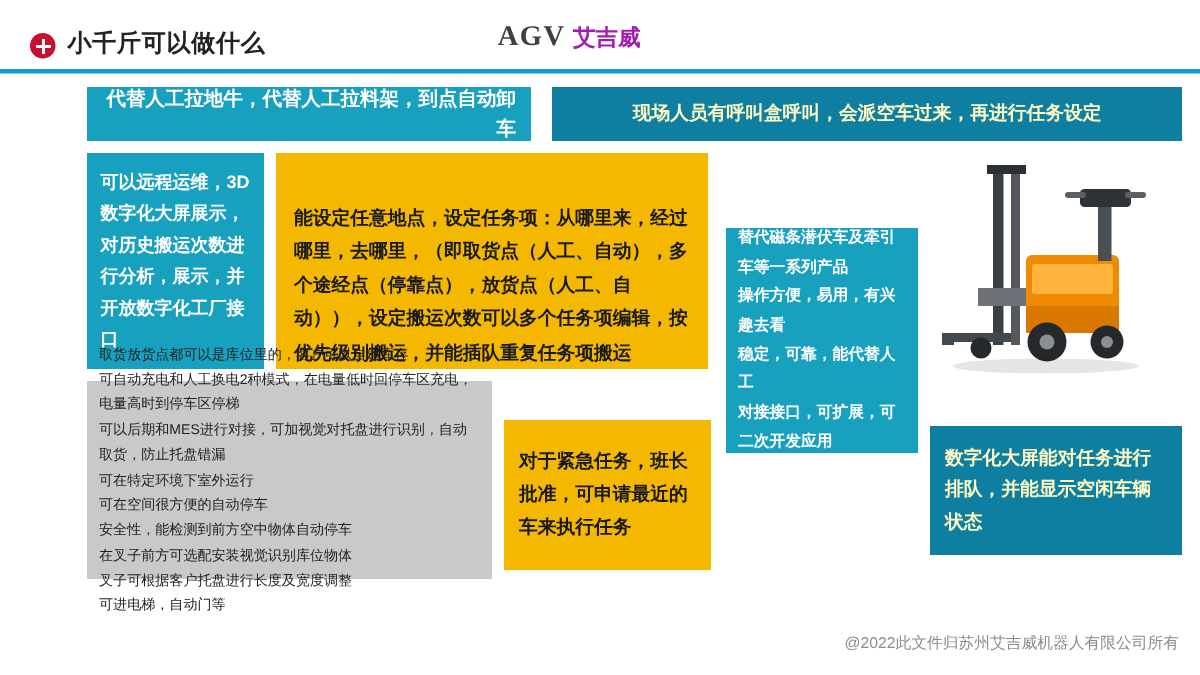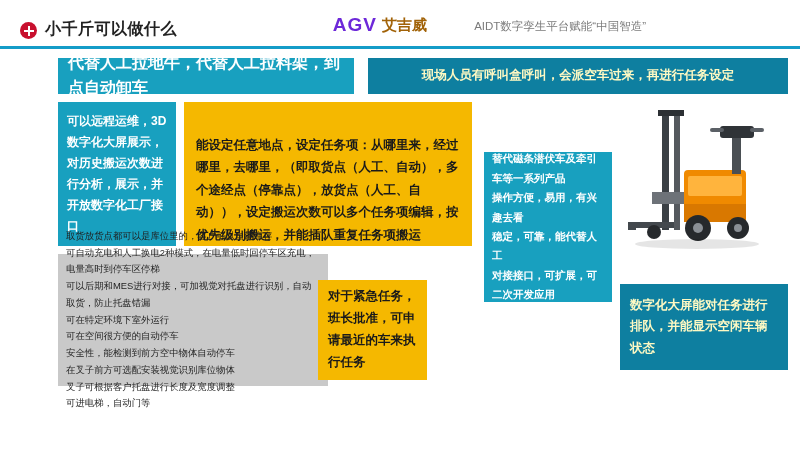--- a/index.html
+++ b/index.html
@@ -27,26 +27,26 @@
   .hdr-bullet:before{left:3.5px;top:7.5px;width:10px;height:2px;}
   .hdr-bullet:after{left:7.5px;top:3.5px;width:2px;height:10px;}
   .hdr-title{
     position:absolute;left:45px;top:19px;
     font-size:16px;font-weight:bold;color:#222;letter-spacing:.5px;
   }
   .logo-wrap{
     position:absolute;right:233px;top:14px;display:flex;align-items:center;
   }
   .logo-agv{
-    font-size:19px;font-weight:bold;color:#6d28d9;letter-spacing:1px;
-    font-family:Liberation Sans, sans-serif;
+    font-size:19px;font-weight:bold;color:#404040;letter-spacing:1px;
+    font-family:Liberation Serif, serif;
     margin-left:28px;
   }
   .logo-cn{
-    font-size:15px;font-weight:bold;color:#a16207;margin-left:5px;
+    font-size:15px;font-weight:bold;color:#a21caf;margin-left:5px;
   }
   .hdr-sub{
     position:absolute;right:14px;top:19px;
     font-size:11.5px;color:#7b7b7b;
   }
   .hdr-line{
     position:absolute;left:0;top:46px;width:800px;height:3px;background:#149cc8;
   }
 
   
@@ -57,21 +57,21 @@
     box-sizing:border-box;
   }
 
   .teal{background:#18a0bf;color:#ffffff;}
   .yellow{background:#f5b800;color:#1a1a1a;}
   .gray{background:#c9c9c9;color:#1f1f1f;}
   .darkteal{background:#0e7fa0;color:#fef9c3;}
 
   
   #box-top-left{left:58px;top:58px;width:296px;height:36px;}
-  #box-top-left .txt{padding:0 10px;text-align:left;font-size:16px;font-weight:bold;}
+  #box-top-left .txt{padding:0 10px;text-align:right;font-size:13px;font-weight:bold;}
 
   #box-top-right{left:368px;top:58px;width:420px;height:36px;}
   #box-top-right .txt{padding:0 10px;text-align:center;font-size:12.5px;font-weight:bold;}
 
   
   #box-remote{left:58px;top:102px;width:118px;height:144px;}
   #box-remote .txt{padding:0 9px;text-align:left;font-size:12px;font-weight:bold;line-height:1.75;}
 
   
   #box-tasks{left:184px;top:102px;width:288px;height:144px;align-items:flex-end;}
@@ -79,21 +79,21 @@
 
   
   #box-signal{left:484px;top:152px;width:128px;height:150px;}
   #box-signal .txt{padding:0 8px;text-align:left;font-size:10.5px;line-height:1.85;font-weight:bold;}
 
   
   #box-gray{left:58px;top:254px;width:270px;height:132px;}
   #box-gray .txt{padding:6px 8px;text-align:left;font-size:9.4px;line-height:1.78;color:#1f1f1f;}
 
   
-  #box-urgent{left:318px;top:280px;width:109px;height:100px;}
+  #box-urgent{left:336px;top:280px;width:138px;height:100px;}
   #box-urgent .txt{padding:0 10px;text-align:left;font-size:12.5px;font-weight:bold;line-height:1.75;}
 
   
   #box-screen{left:620px;top:284px;width:168px;height:86px;}
   #box-screen .txt{padding:0 10px;text-align:left;font-size:12.5px;font-weight:bold;line-height:1.7;}
 
   
   .forklift{position:absolute;left:592px;top:104px;width:200px;height:150px;}
   .copyright{
     position:absolute;right:14px;bottom:14px;
@@ -105,21 +105,20 @@
 
 <div class="slide">
 
   <div class="header">
     <div class="hdr-bullet"></div>
     <div class="hdr-title">小千斤可以做什么</div>
     <div class="logo-wrap">
       <span class="logo-agv">AGV</span>
       <span class="logo-cn">艾吉威</span>
     </div>
-    <div class="hdr-sub">AIDT数字孪生平台赋能“中国智造”</div>
   </div>
   <div class="hdr-line"></div>
 
   <div class="box teal" id="box-top-left">
     <span class="txt">代替人工拉地牛，代替人工拉料架，到点自动卸车</span>
   </div>
 
   <div class="box darkteal" id="box-top-right">
     <span class="txt">现场人员有呼叫盒呼叫，会派空车过来，再进行任务设定</span>
   </div>
@@ -183,13 +182,14 @@
 
     <circle cx="106" cy="124" r="13" fill="#26292c"></circle>
     <circle cx="106" cy="124" r="5" fill="#8a8f95"></circle>
     <circle cx="146" cy="124" r="11" fill="#26292c"></circle>
     <circle cx="146" cy="124" r="4" fill="#8a8f95"></circle>
     <circle cx="62" cy="128" r="7" fill="#26292c"></circle>
 
     <ellipse cx="105" cy="140" rx="62" ry="5" fill="#000" opacity="0.10"></ellipse>
   </svg>
 
+  <div class="copyright">@2022此文件归苏州艾吉威机器人有限公司所有</div>
 </div>
 
 </body></html>

